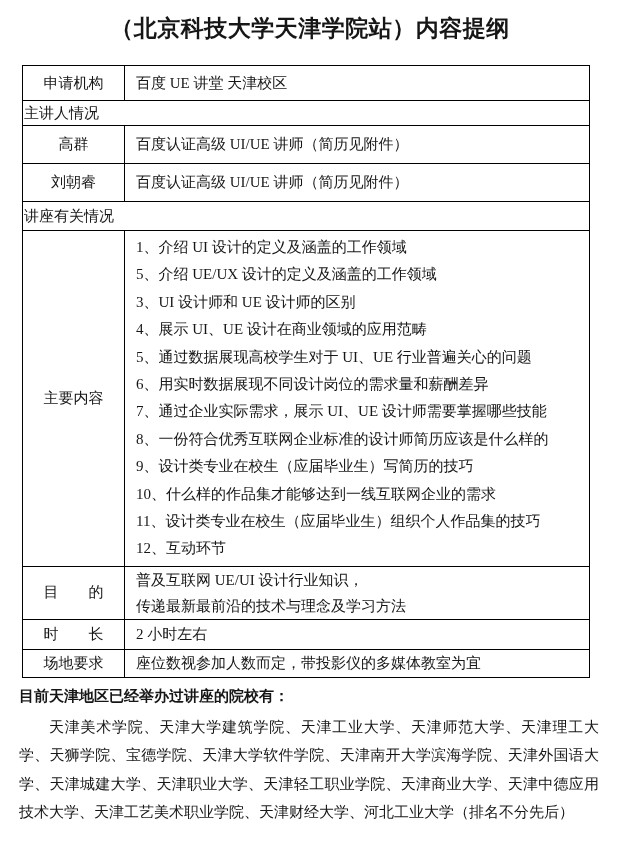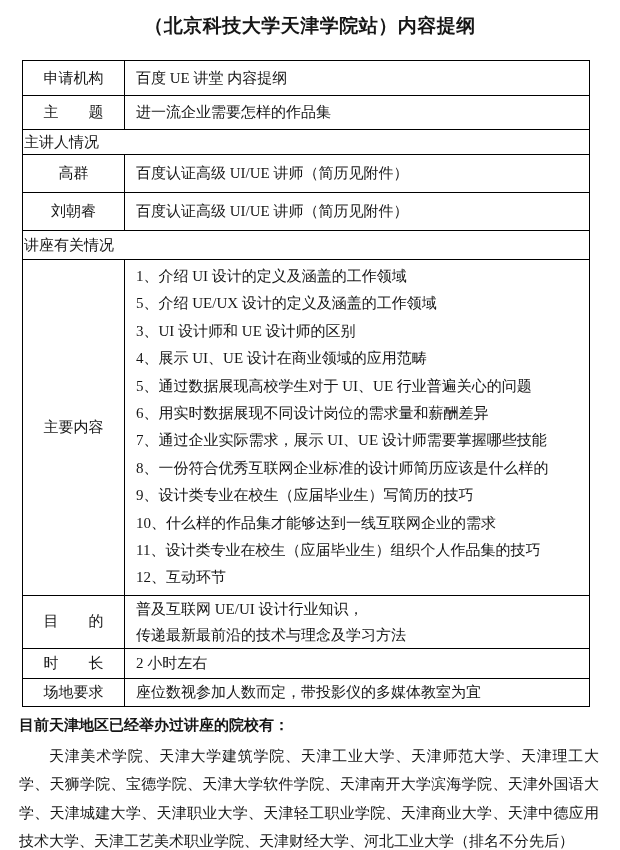--- a/index.html
+++ b/index.html
@@ -6,21 +6,21 @@
   body {
     width: 620px; height: 850px;
     background: #ffffff;
     color: #161616;
     font-family: "Liberation Serif", "DejaVu Serif", serif;
     overflow: hidden;
   }
   .doc-title {
     margin: 13px 0 0 0;
     text-align: center;
-    font-size: 19px;
+    font-size: 23px;
     font-weight: bold;
     letter-spacing: 0.5px;
   }
   table.outline {
     border-collapse: collapse;
     table-layout: fixed;
     width: 567px;
     margin: 21px 0 0 22px;
     padding-left: 13px;
   }
@@ -66,25 +66,21 @@
 <div class="doc-title">（北京科技大学天津学院站）内容提纲</div>
 
 <table class="outline">
   <colgroup>
     <col style="width:102px">
     <col style="width:465px">
   </colgroup>
   <tbody>
       <tr style="height:35px">
     <td class="label-cell">申请机构</td>
-    <td class="value-cell">百度 UE 讲堂 内容提纲</td>
-  </tr>
-  <tr style="height:34px">
-    <td class="label-cell">主　　题</td>
-    <td class="value-cell">进一流企业需要怎样的作品集</td>
+    <td class="value-cell">百度 UE 讲堂 天津校区</td>
   </tr>
   <tr style="height:25px">
     <td class="section-cell" colspan="2">主讲人情况</td>
   </tr>
   <tr style="height:38px">
     <td class="label-cell">高群</td>
     <td class="value-cell">百度认证高级 UI/UE 讲师（简历见附件）</td>
   </tr>
   <tr style="height:38px">
     <td class="label-cell">刘朝睿</td>

